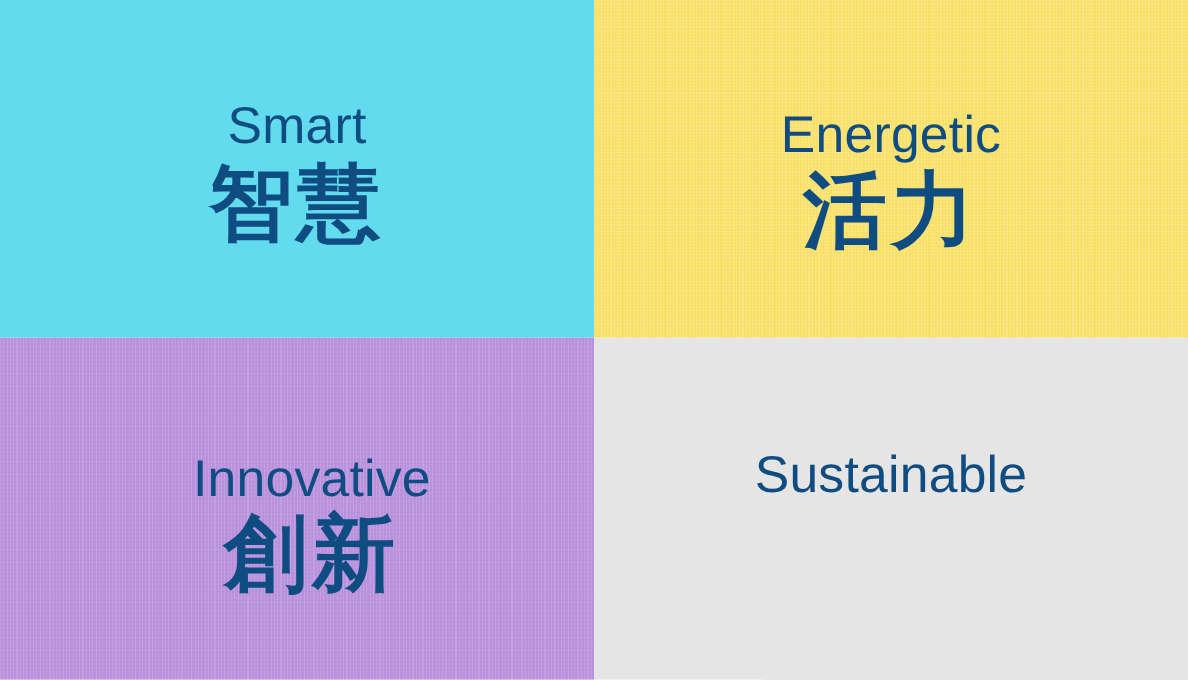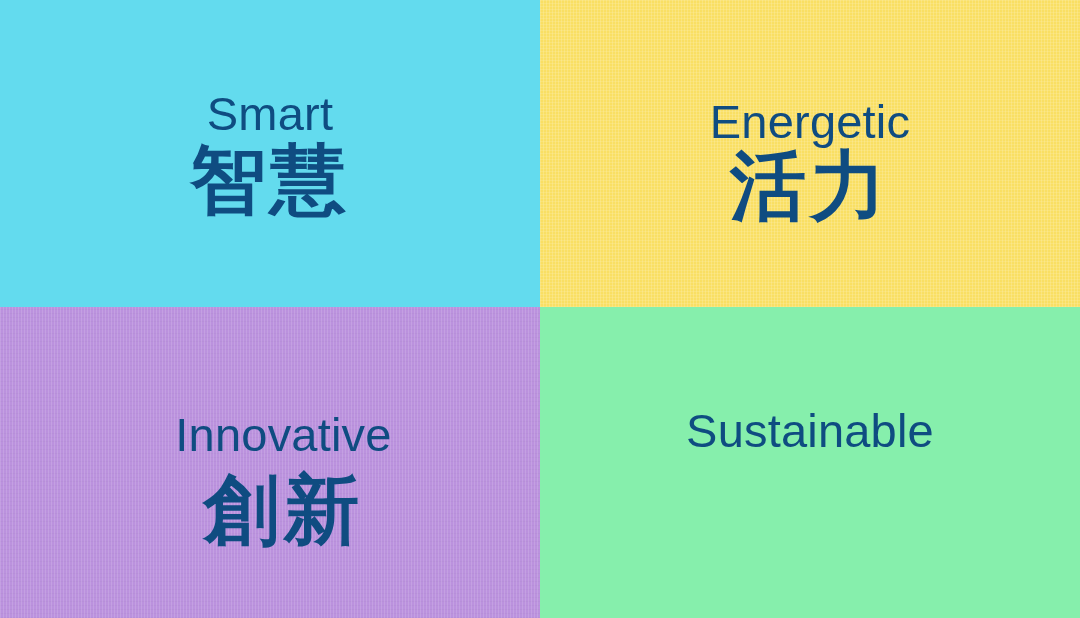--- a/index.html
+++ b/index.html
@@ -74,37 +74,37 @@
   .label-en {
     font-family: "Liberation Sans", sans-serif;
     font-weight: 400;
     font-size: 47px;
     line-height: 1.0;
     letter-spacing: 0.2px;
     white-space: nowrap;
   }
 
   .label-cjk {
-    font-family: Liberation Mono, monospace;
+    font-family: Liberation Serif, serif;
     font-weight: 700;
     font-size: 76px;
     line-height: 1.0;
     letter-spacing: 4px;
     white-space: nowrap;
   }
 
   
   .q-smart .panel-inner        { padding-top: 90px; }
   .q-smart .label-cjk          { margin-top: 11px; }
 
   .q-energetic .panel-inner    { padding-top: 98px; }
   .q-energetic .label-cjk      { margin-top: 9px; }
 
   .q-innovative .panel-inner   { padding-top: 104px; }
-  .q-innovative .label-cjk     { margin-top: 20px; }
+  .q-innovative .label-cjk     { margin-top: 8px; }
 
   .q-sustainable .panel-inner  { padding-top: 100px; }
   .q-sustainable .label-cjk    { margin-top: 11px; }
 </style>
 </head>
 <body>
 
 <div class="board" style="width: 1080px; height: 618px;">
 
   <div class="panel q-smart" style="background-color: rgb(99, 219, 238); color: rgb(15, 76, 129);">
@@ -121,19 +121,19 @@
     </div>
   </div>
 
   <div class="panel q-innovative tex-vlines" style="background-color: rgb(187, 146, 222); color: rgb(15, 76, 129); padding-left: 27px;">
     <div class="panel-inner">
       <div class="label-en">Innovative</div>
       <div class="label-cjk">創新</div>
     </div>
   </div>
 
-  <div class="panel q-sustainable" style="background-color: #86efac; color: rgb(15, 76, 129);">
+  <div class="panel q-sustainable" style="background-color: #e5e5e5; color: rgb(15, 76, 129);">
     <div class="panel-inner">
       <div class="label-en">Sustainable</div>
     </div>
   </div>
 
 </div>
 
 </body></html>

